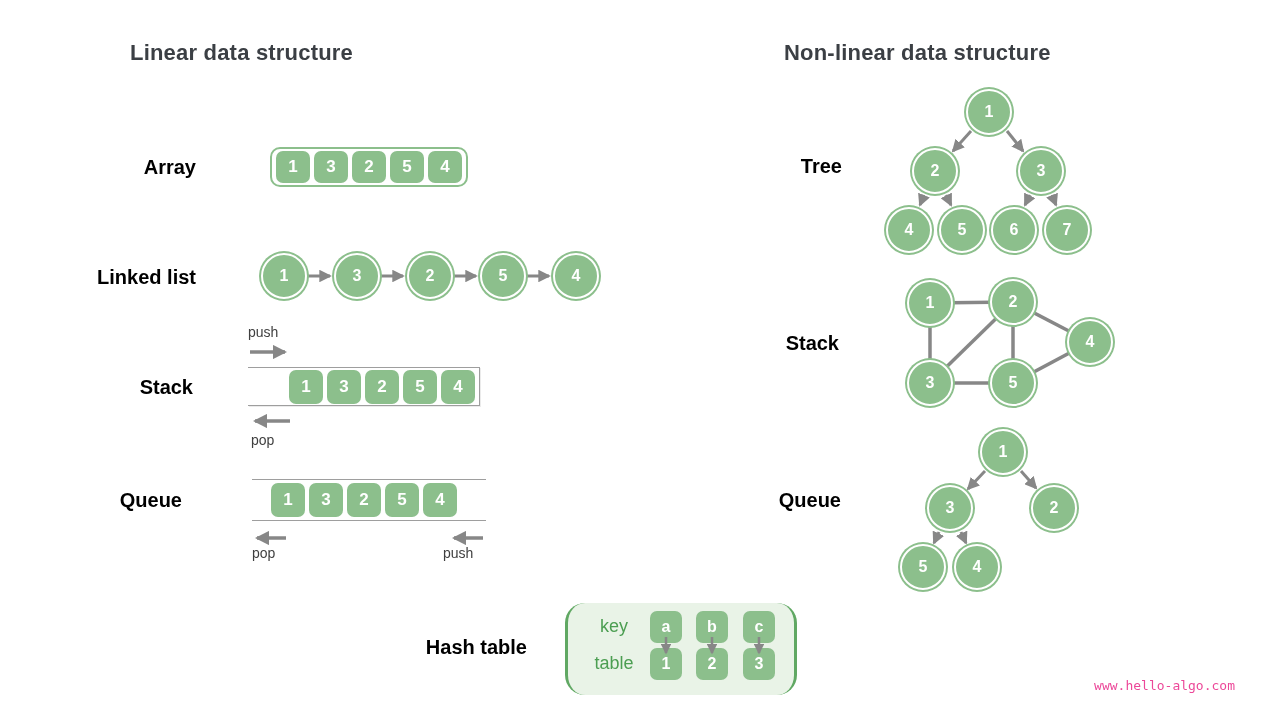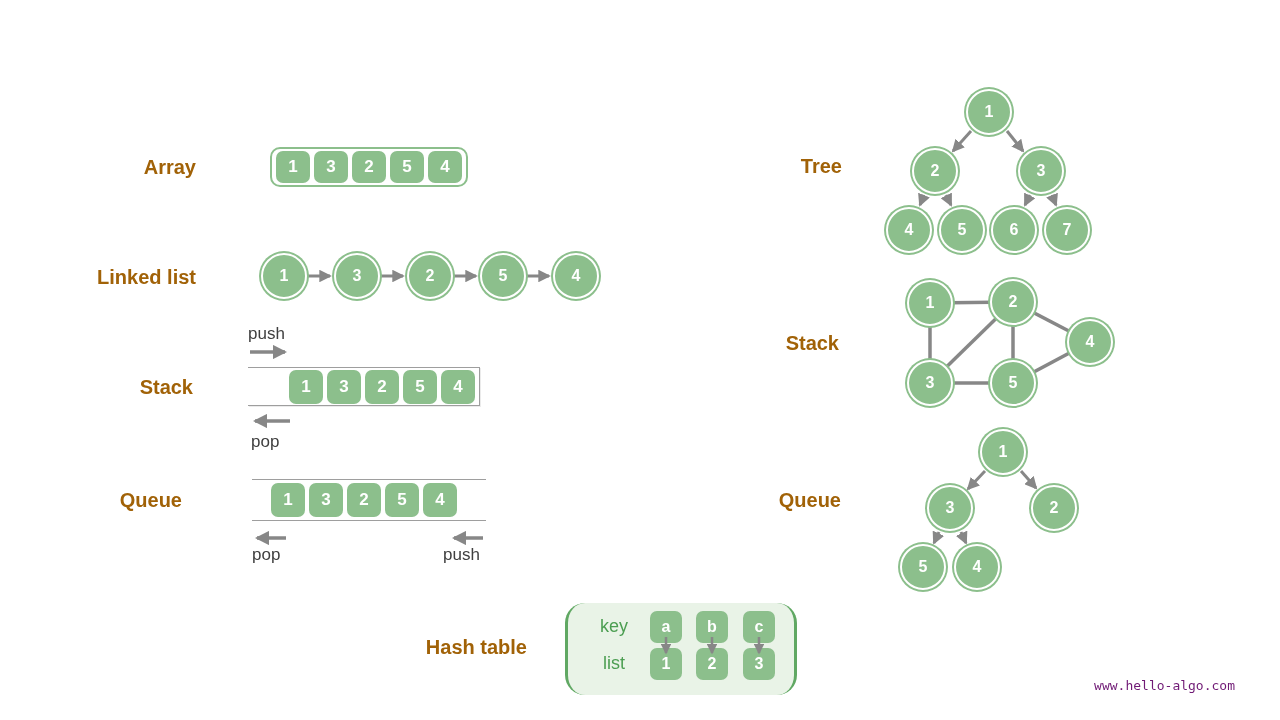--- a/index.html
+++ b/index.html
@@ -6,21 +6,21 @@
   .canvas{
     position:relative;width:1280px;height:720px;background:#ffffff;
     font-family:"Liberation Sans",sans-serif;overflow:hidden;
   }
   .edges-svg{position:absolute;left:0;top:0;width:1280px;height:720px;z-index:1;}
   .top-svg{position:absolute;left:0;top:0;width:1280px;height:720px;z-index:4;pointer-events:none;}
   .section-title{
     position:absolute;z-index:2;font-size:22px;font-weight:bold;color:#3b3f44;letter-spacing:0.2px;
   }
   .section-label{
-    position:absolute;z-index:2;font-size:20px;font-weight:bold;color:#a16207;text-align:right;
+    position:absolute;z-index:2;font-size:20px;font-weight:bold;color:#000000;text-align:right;
   }
   
   .cell{
     width:34px;height:32px;border-radius:7px;background:#8cbf8c;
     display:flex;align-items:center;justify-content:center;
     color:#fff;font-size:17px;font-weight:bold;flex:0 0 auto;
   }
   .array-box{
     position:absolute;left:270px;top:147px;width:198px;height:40px;z-index:2;
     box-sizing:border-box;border:2px solid #8cbf8c;border-radius:10px;
@@ -39,34 +39,34 @@
     box-shadow:1px 1px 0 rgba(0,0,0,0.08);
     display:flex;align-items:center;justify-content:flex-end;gap:4px;padding-right:4px;
   }
   .stack-box .cell,.queue-box .cell{height:34px;}
   .queue-box{
     position:absolute;left:252px;top:479px;width:234px;height:42px;z-index:2;
     box-sizing:border-box;background:#fff;
     border-top:1.5px solid #9e9e9e;border-bottom:1.5px solid #9e9e9e;
     display:flex;align-items:center;gap:4px;padding-left:19px;
   }
-  .op-label{position:absolute;z-index:2;font-size:17px;color:#3f3f3f;}
+  .op-label{position:absolute;z-index:2;font-size:14px;color:#3f3f3f;}
   .hash-box{
     position:absolute;left:565px;top:603px;width:232px;height:92px;z-index:2;
     box-sizing:border-box;background:#e9f3e7;border-radius:20px;
     border-left:3px solid #60a863;border-right:3px solid #60a863;
   }
   .hash-header{position:absolute;z-index:3;width:68px;text-align:center;font-size:18px;color:#4c9e52;}
   .hash-cell{
     position:absolute;z-index:3;width:32px;height:32px;border-radius:7px;background:#8cbf8c;
     display:flex;align-items:center;justify-content:center;color:#fff;font-size:16px;font-weight:bold;
   }
   .watermark{
     position:absolute;right:45px;bottom:27px;z-index:2;
-    font-family:"DejaVu Sans Mono",monospace;font-size:13px;color:#701a75;
+    font-family:"DejaVu Sans Mono",monospace;font-size:13px;color:#ec4899;
   }
 </style>
 </head>
 <body>
 
 <div class="canvas">
 
   <svg class="edges-svg" viewBox="0 0 1280 720">
     <defs>
       <marker id="arw" viewBox="0 0 10 10" refX="8.5" refY="5" markerWidth="4.2" markerHeight="4.2" orient="auto-start-reverse">
@@ -111,20 +111,22 @@
     </g>
 
     <g stroke="#878787" stroke-width="3">
       <line x1="985" y1="471" x2="968" y2="489" marker-end="url(#arw)"></line>
       <line x1="1021" y1="471" x2="1036" y2="488" marker-end="url(#arw)"></line>
       <line x1="939" y1="532" x2="934" y2="543" marker-end="url(#arw)"></line>
       <line x1="961" y1="532" x2="966" y2="543" marker-end="url(#arw)"></line>
     </g>
   </svg>
 
+  <div class="section-title" style="left:130px;top:40px;">Linear data structure</div>
+  <div class="section-title" style="left:784px;top:40px;">Non-linear data structure</div>
 
   <div class="section-label" style="left:60px;top:156px;width:136px;">Array</div>
   <div class="section-label" style="left:60px;top:266px;width:136px;">Linked list</div>
   <div class="section-label" style="left:60px;top:376px;width:133px;">Stack</div>
   <div class="section-label" style="left:48px;top:489px;width:134px;">Queue</div>
   <div class="section-label" style="left:721px;top:155px;width:121px;">Tree</div>
   <div class="section-label" style="left:721px;top:332px;width:118px;">Stack</div>
   <div class="section-label" style="left:721px;top:489px;width:120px;">Queue</div>
   <div class="section-label" style="left:391px;top:612px;width:136px;margin-top:24px;">Hash table</div>
 
@@ -177,21 +179,21 @@
   <div class="circle-node" style="left:990px;top:360px;">5</div>
 
   <div class="circle-node" style="left:980px;top:429px;">1</div>
   <div class="circle-node" style="left:927px;top:485px;">3</div>
   <div class="circle-node" style="left:1031px;top:485px;">2</div>
   <div class="circle-node" style="left:900px;top:544px;">5</div>
   <div class="circle-node" style="left:954px;top:544px;">4</div>
 
   <div class="hash-box"></div>
   <div class="hash-header" style="left:580px;top:616px;">key</div>
-  <div class="hash-header" style="left:580px;top:653px;">list</div>
+  <div class="hash-header" style="left:580px;top:653px;">table</div>
   <div class="hash-cell" style="left:650px;top:611px;">a</div>
   <div class="hash-cell" style="left:696px;top:611px;">b</div>
   <div class="hash-cell" style="left:743px;top:611px;">c</div>
   <div class="hash-cell" style="left:650px;top:648px;">1</div>
   <div class="hash-cell" style="left:696px;top:648px;">2</div>
   <div class="hash-cell" style="left:743px;top:648px;">3</div>
 
   <svg class="top-svg" viewBox="0 0 1280 720">
     <g stroke="#878787" stroke-width="2.5">
       <line x1="666" y1="637" x2="666" y2="653" marker-end="url(#arw2)"></line>

